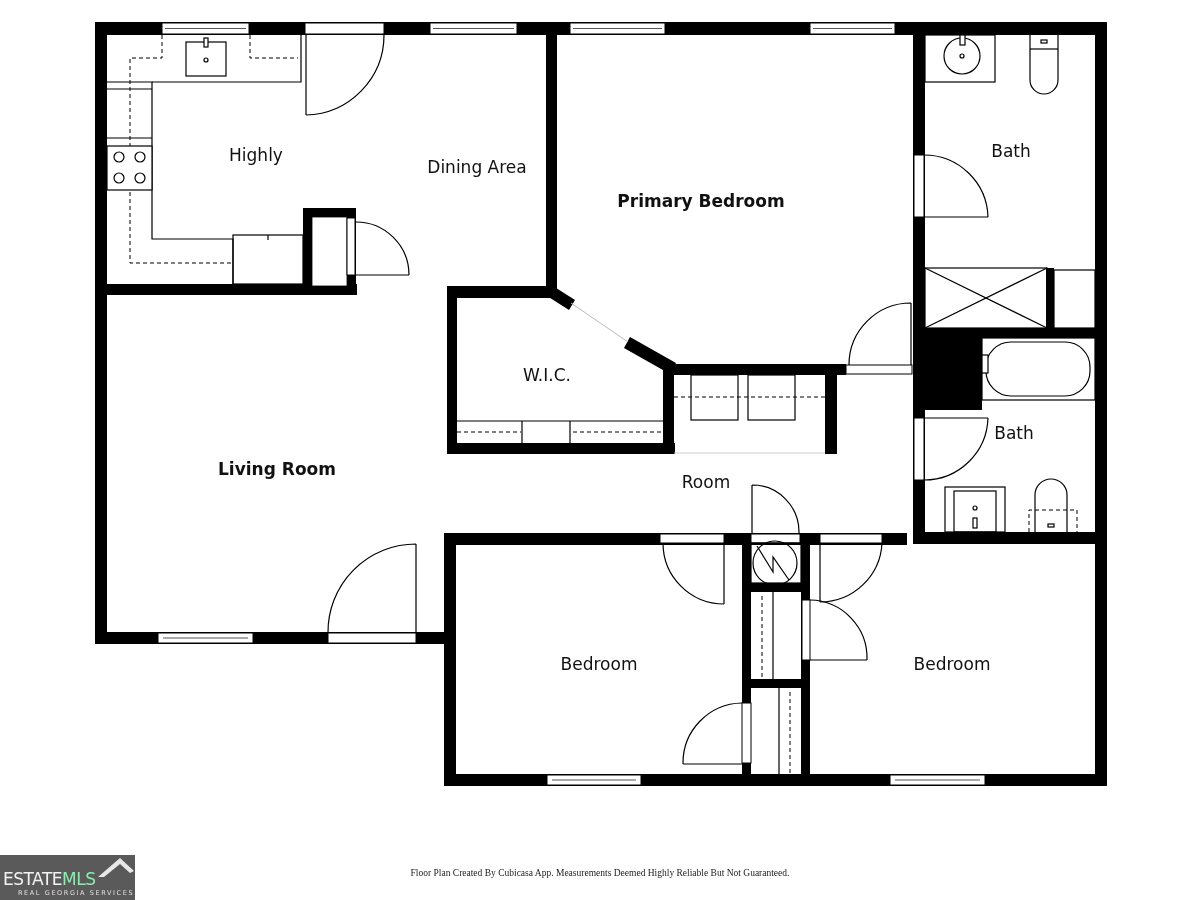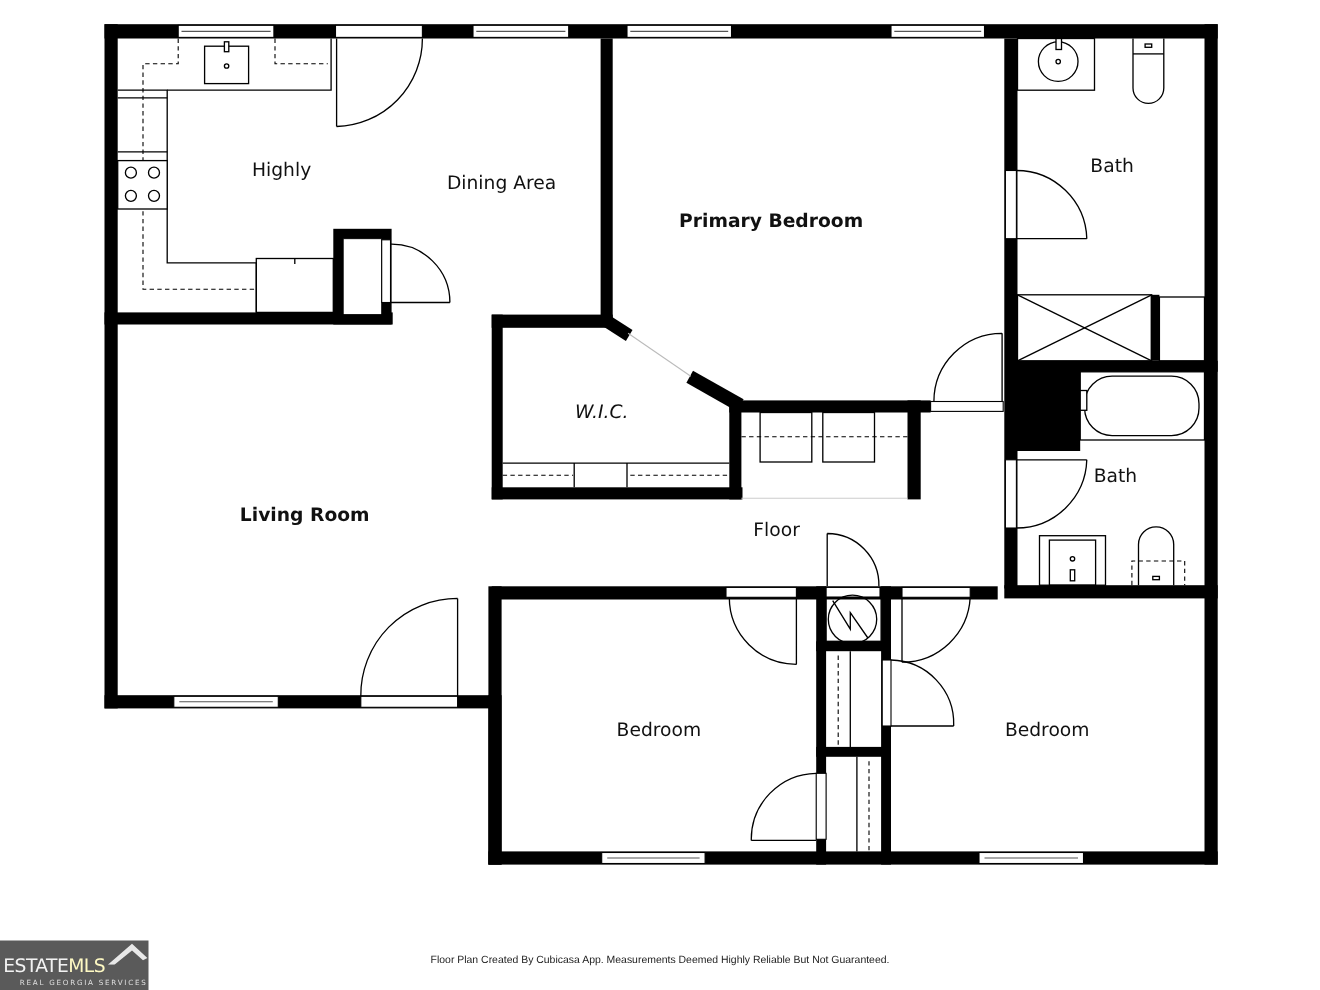--- a/index.html
+++ b/index.html
@@ -5,24 +5,24 @@
     html, body { margin: 0; padding: 0; background: #ffffff; }
     body { width: 1200px; height: 900px; position: relative; overflow: hidden; font-family: "DejaVu Sans", sans-serif; }
     #plan { position: absolute; left: 0; top: 0; width: 1200px; height: 900px; }
     .wall { fill: #000; }
     .thin { fill: none; stroke: #000; stroke-width: 1.2; }
     .thinw { fill: #fff; stroke: #000; stroke-width: 1.2; }
     .dash { fill: none; stroke: #000; stroke-width: 1; stroke-dasharray: 4 3; }
     .win { fill: #fff; stroke: #000; stroke-width: 1; }
     .winl { stroke: #555; stroke-width: 1; }
     .room-label { position: absolute; font-family: "DejaVu Sans", sans-serif; font-size: 17px; color: #111; white-space: nowrap; transform: translate(-50%, -50%); }
-    #footer-note { position: absolute; left: 600px; top: 873px; transform: translate(-50%, -50%); font-family: Liberation Sans, sans-serif; font-size: 9.5px; color: #222; white-space: nowrap; }
+    #footer-note { position: absolute; left: 600px; top: 873px; transform: translate(-50%, -50%); font-family: Liberation Serif, serif; font-size: 9.5px; color: #222; white-space: nowrap; }
     #logo { position: absolute; left: 0; top: 855px; width: 135px; height: 45px; background: #5a5a5a; color: #fff; }
     #logo .brand { position: absolute; left: 3px; top: 14px; font-family: "DejaVu Sans", sans-serif; font-size: 17px; letter-spacing: -0.5px; color: #f2f2f2; white-space: nowrap; }
-    #logo .brand .mls { color: #fef9c3; font-weight: normal; }
+    #logo .brand .mls { color: #86efac; font-weight: normal; }
     #logo .sub { position: absolute; left: 18px; top: 34px; font-family: "DejaVu Sans", sans-serif; font-size: 6.5px; letter-spacing: 1.6px; color: #e0e0e0; white-space: nowrap; }
     #logo svg { position: absolute; left: 90px; top: 0; }
   </style>
 </head>
 <body>
 
 <svg id="plan" viewBox="0 0 1200 900" xmlns="http://www.w3.org/2000/svg">
 
   <g>
 
@@ -210,26 +210,26 @@
     <circle class="thin" cx="775" cy="563" r="22"></circle>
     <path class="thin" d="M757,546 L773,572 L773,557 L789,580"></path>
     <line class="thin" x1="773" y1="592" x2="773" y2="679"></line>
     <line class="dash" x1="762" y1="596" x2="762" y2="679"></line>
     <line class="thin" x1="779" y1="688" x2="779" y2="774"></line>
     <line class="dash" x1="790" y1="692" x2="790" y2="774"></line>
   </g>
 </svg>
 
 <div class="room-label" style="left:256px;top:155px;">Highly</div>
-<div class="room-label" style="left:456px;top:167px;text-align:right;">Dining Area</div>
+<div class="room-label" style="left:477px;top:167px;text-align:right;">Dining Area</div>
 <div class="room-label" style="left:701px;top:201px;font-weight:bold;">Primary Bedroom</div>
 <div class="room-label" style="left:1011px;top:151px;">Bath</div>
-<div class="room-label" style="left:547px;top:375px;font-style:italic;">W.I.C.</div>
+<div class="room-label" style="left:547px;top:375px;">W.I.C.</div>
 <div class="room-label" style="left:277px;top:469px;font-weight:bold;">Living Room</div>
-<div class="room-label" style="left:706px;top:482px;">Floor</div>
+<div class="room-label" style="left:706px;top:482px;">Room</div>
 <div class="room-label" style="left:1014px;top:433px;">Bath</div>
 <div class="room-label" style="left:599px;top:664px;">Bedroom</div>
 <div class="room-label" style="left:952px;top:664px;">Bedroom</div>
 
 <div id="footer-note">Floor Plan Created By Cubicasa App. Measurements Deemed Highly Reliable But Not Guaranteed.</div>
 
 <div id="logo">
   <svg width="45" height="22" viewBox="0 0 45 22">
     <polygon points="8,22 30,3 44,16 40,18 30,9 14,22" fill="#e8e8e8"></polygon>
   </svg>

